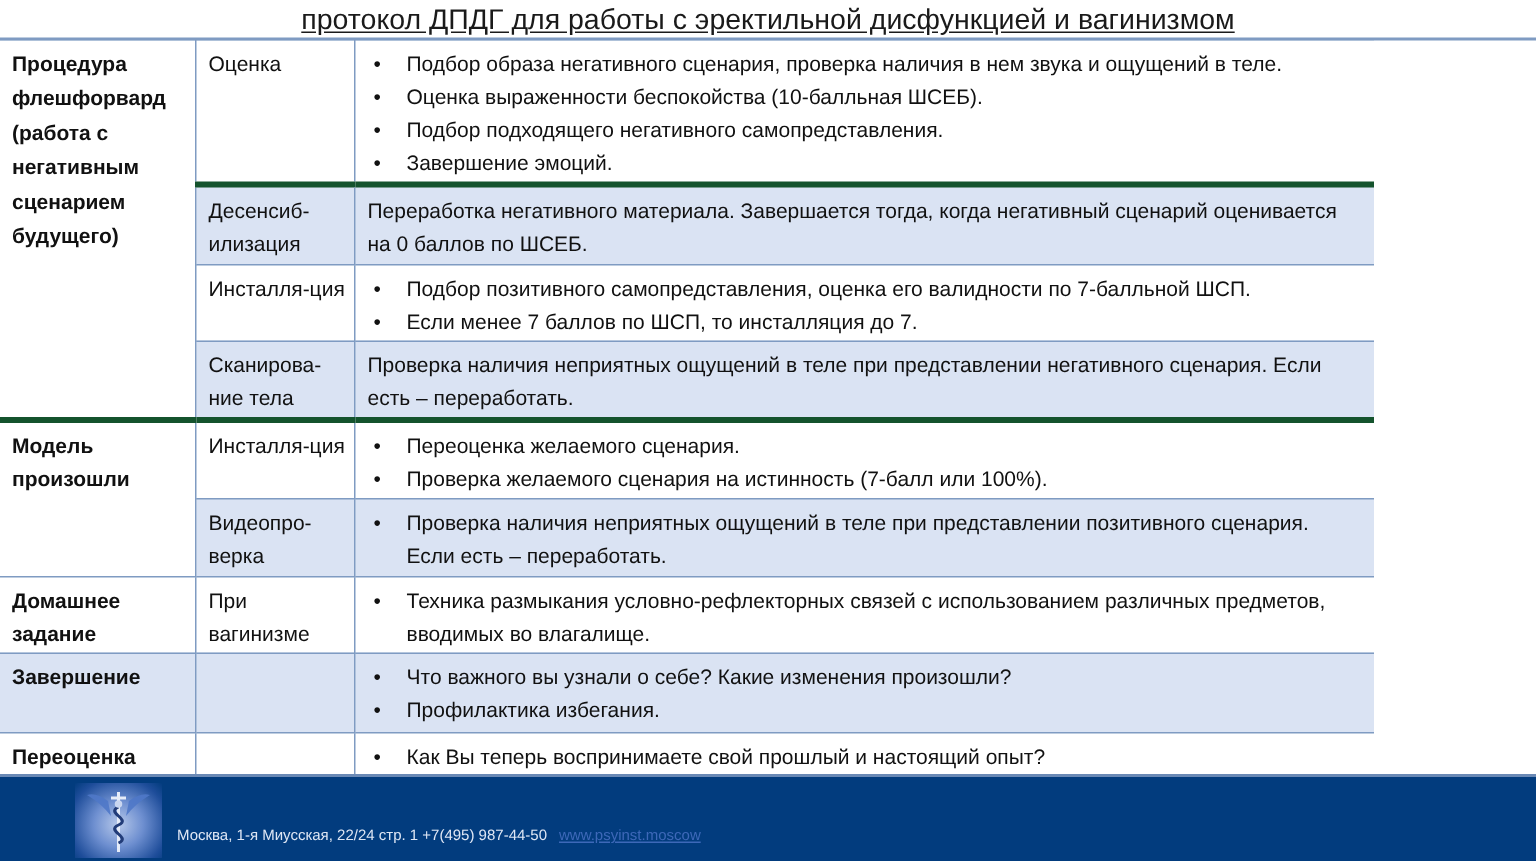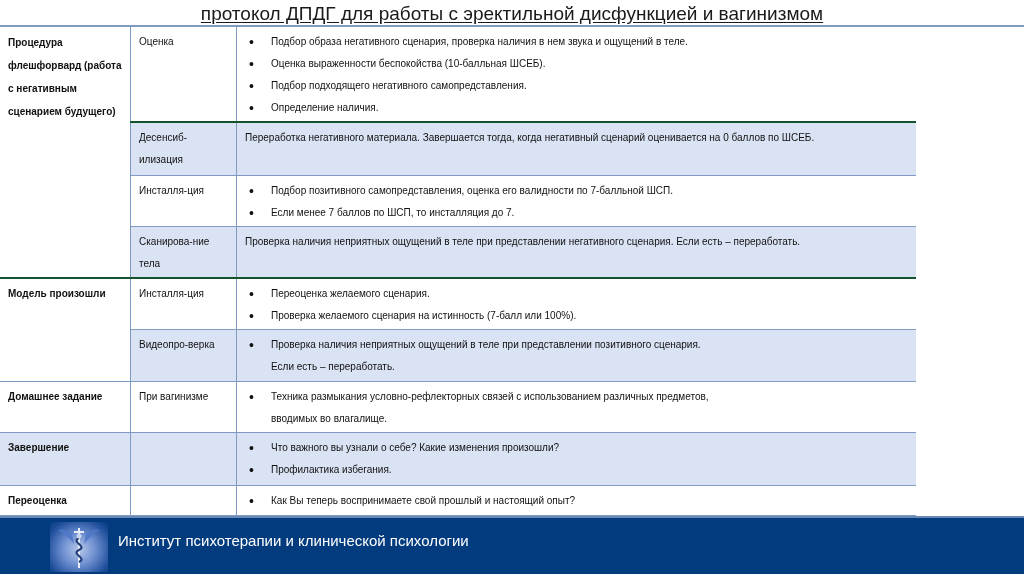--- a/index.html
+++ b/index.html
@@ -12,32 +12,32 @@
     position: absolute; left: 0; top: 3px; width: 1024px; text-align: center;
     font-size: 19px; line-height: 22px; color: #1a1a1a;
   }
   .title span { text-decoration: underline; text-underline-offset: 2px; }
   .title-rule {
     position: absolute; left: 0; top: 25px; width: 1024px; height: 2px; background: #7f9bc2;
   }
   table.proto {
     position: absolute; left: 0; top: 26px; width: 916px;
     border-collapse: collapse; table-layout: fixed;
-    font-size: 10px; line-height: 22px;
+    font-size: 14px; line-height: 22px;
   }
   table.proto td {
     border: 1px solid #7f9bc2; vertical-align: top; padding: 4px 6px 2px 8px;
   }
   table.proto tr td:first-child { border-left: none; }
   table.proto tr td:last-child { border-right: none; }
   td.c1 { width: 116px; font-weight: bold; padding-left: 7px; }
   td.c2 { width: 91px; margin-top: 36px; }
   td.shade { background: #dae3f3; }
   td.white { background: #ffffff; }
-  tr.r-thick td { border-top: 2px solid #14532d; }
+  tr.r-thick td { border-top: 4px solid #14532d; }
   ul.bul { margin: 0; padding: 0; list-style: none; }
   ul.bul li { position: relative; padding-left: 26px; }
   ul.bul li::before {
     content: "\2022"; position: absolute; left: 4px; top: 0; font-size: 14px;
   }
   .para { margin: 0; }
   .cont { padding-left: 26px; display: block; }
   .footer {
     position: absolute; left: 0; top: 516px; width: 1024px; height: 58px;
     background: #023c7e; border-top: 2px solid #6a89b5;
@@ -66,21 +66,21 @@
 
   <tbody>
       <tr style="height:95px">
     <td class="c1 white" rowspan="4" style="line-height:23px"><span>Процедура флешфорвард (работа с негативным сценарием будущего)</span></td>
     <td class="c2 white"><span>Оценка</span></td>
     <td class="white">
       <ul class="bul">
         <li>Подбор образа негативного сценария, проверка наличия в нем звука и ощущений в теле.</li>
         <li>Оценка выраженности беспокойства (10-балльная ШСЕБ).</li>
         <li>Подбор подходящего негативного самопредставления.</li>
-        <li>Определение наличия.</li>
+        <li>Завершение эмоций.</li>
       </ul>
     </td>
   </tr>
 
   <tr class="r-thick" style="height:53px">
     <td class="c2 shade"><span>Десенсиб-илизация</span></td>
     <td class="shade">
           <p class="para">Переработка негативного материала. Завершается тогда, когда негативный сценарий оценивается на 0 баллов по ШСЕБ.</p>
         </td>
   </tr>
@@ -161,14 +161,14 @@
   <div class="logo">
     <svg width="58" height="50" viewBox="0 0 58 50">
       <path d="M8 8 Q18 14 24 22 L22 12 Q14 6 8 8Z" fill="#4f78c8" opacity="0.9"></path>
       <path d="M50 8 Q40 14 34 22 L36 12 Q44 6 50 8Z" fill="#4f78c8" opacity="0.9"></path>
       <rect x="28" y="6" width="2" height="40" fill="#e6ecf8"></rect>
       <rect x="24" y="9" width="10" height="2" fill="#e6ecf8"></rect>
       <path d="M29 16 C20 20 38 24 29 28 C20 32 38 36 29 40" stroke="#223c78" stroke-width="2" fill="none"></path>
       <circle cx="29" cy="14" r="2.5" fill="#c9d6f0"></circle>
     </svg>
   </div>
-  <div class="f-name">Институт психотерапии и клинической психологии</div>
+  <div class="f-addr"><span>Москва, 1-я Миусская, 22/24 стр. 1 +7(495) 987-44-50</span><span class="f-link">www.psyinst.moscow</span></div>
 </div>
 
 </body></html>

